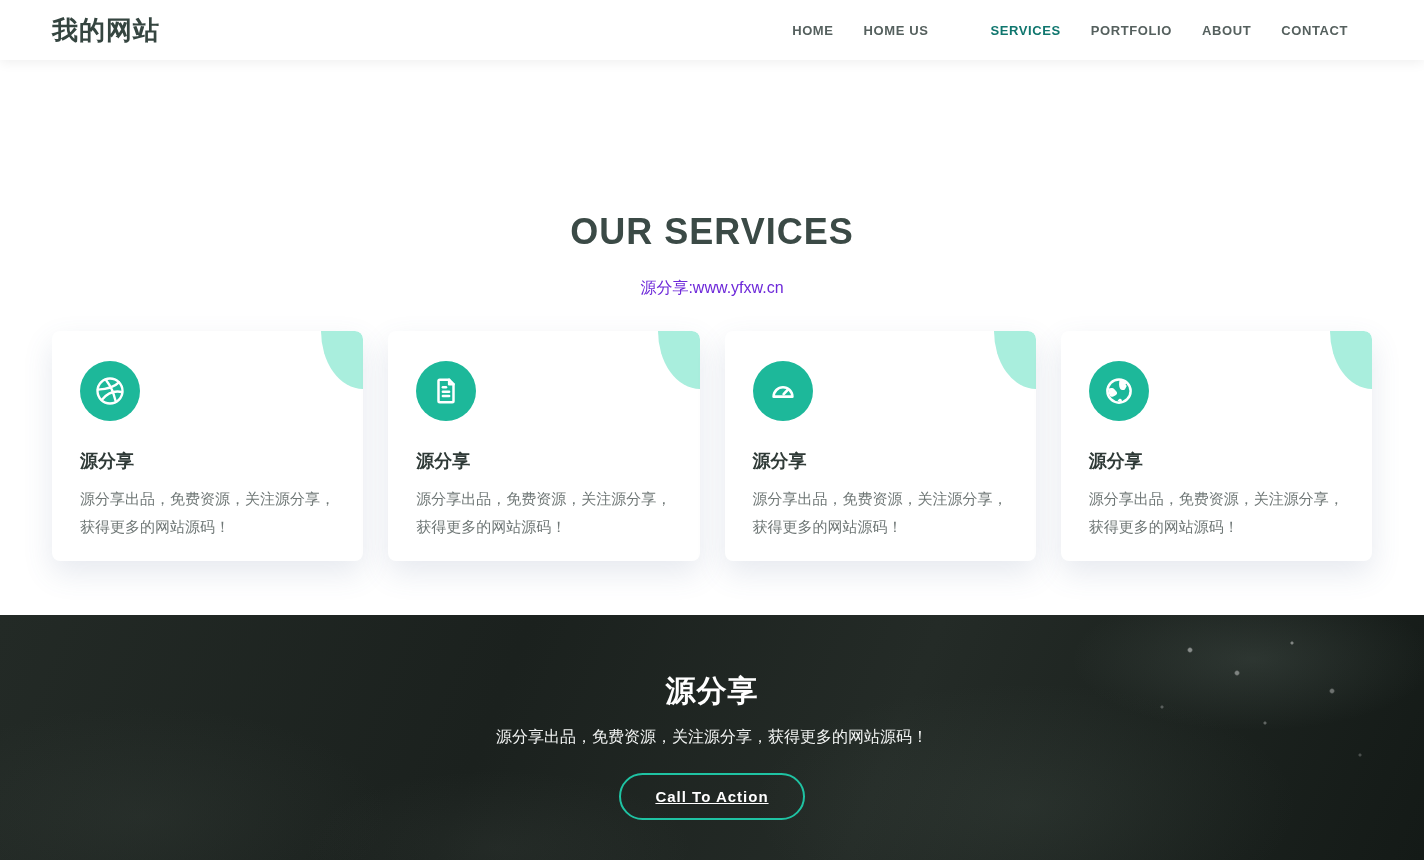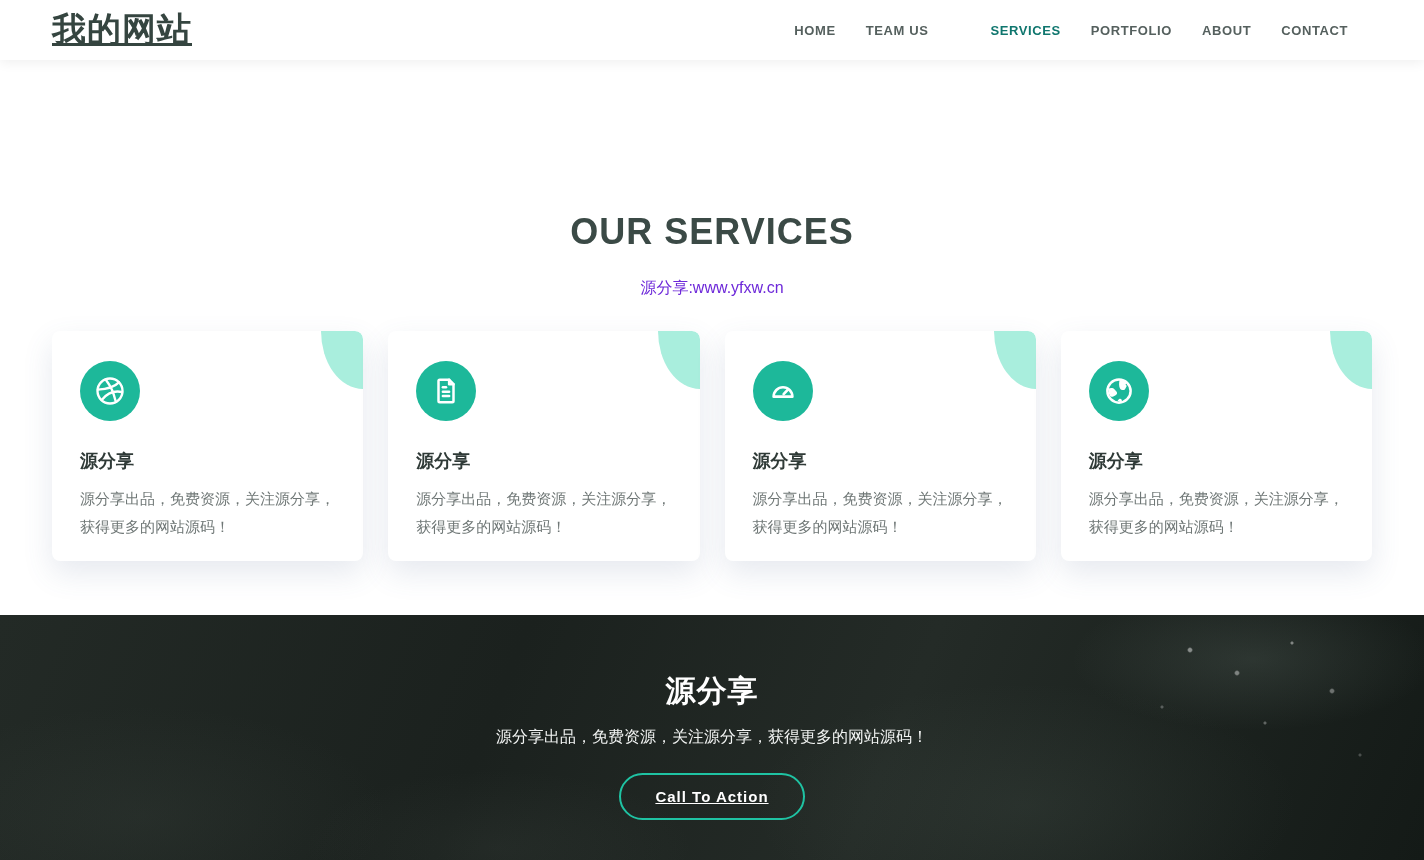--- a/index.html
+++ b/index.html
@@ -8,23 +8,22 @@
 
   
   .header {
     position:relative; z-index:5;
     height:60px; background:#fff;
     display:flex; align-items:center; justify-content:space-between;
     padding:0 76px 0 52px;
     box-shadow:0 2px 12px rgba(0,0,0,0.07);
   }
   .logo {
-    font-size:34px; font-weight:bold; color:#354540; letter-spacing:1px;
+    font-size:26px; font-weight:bold; color:#354540; letter-spacing:1px;
     cursor:pointer;
-    text-decoration:underline;
   }
   .nav { display:flex; align-items:center; gap:30px; }
   .nav a {
     text-decoration:none; font-size:13px; color:#55605e;
     letter-spacing:0.6px; cursor:pointer; font-weight:bold;
   }
   .nav a.active { color:#0f766e;margin-left:32px; }
 
   
   .services {
@@ -93,21 +92,21 @@
     font-family:inherit; cursor:pointer;text-decoration:underline;
   }
 </style>
 </head>
 <body>
 
 <header class="header">
   <div class="logo">我的网站</div>
   <nav class="nav">
     <a>HOME</a>
-    <a>TEAM US</a>
+    <a>HOME US</a>
     <a class="active">SERVICES</a>
     <a>PORTFOLIO</a>
     <a>ABOUT</a>
     <a>CONTACT</a>
   </nav>
 </header>
 
 <main class="services">
   <h2>OUR SERVICES</h2>
   <p class="subtitle">源分享:www.yfxw.cn</p>

